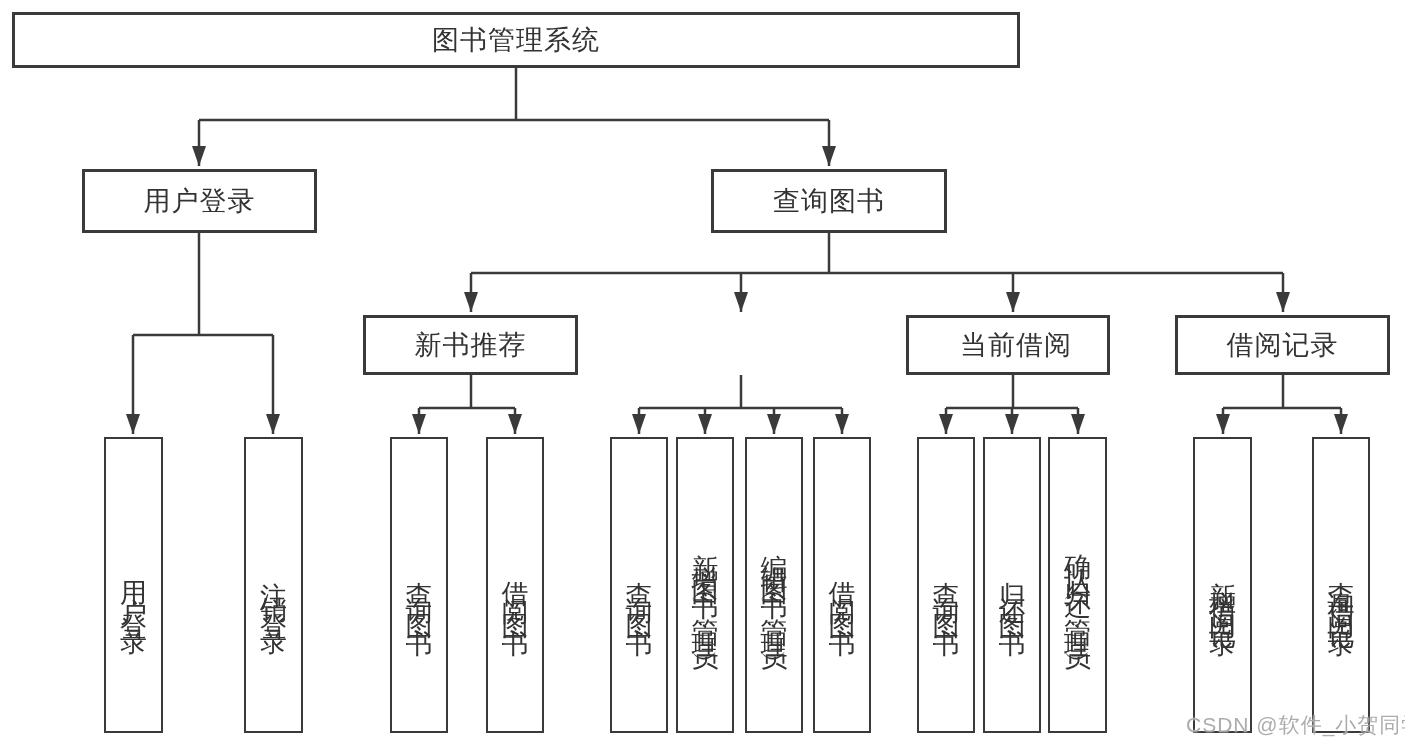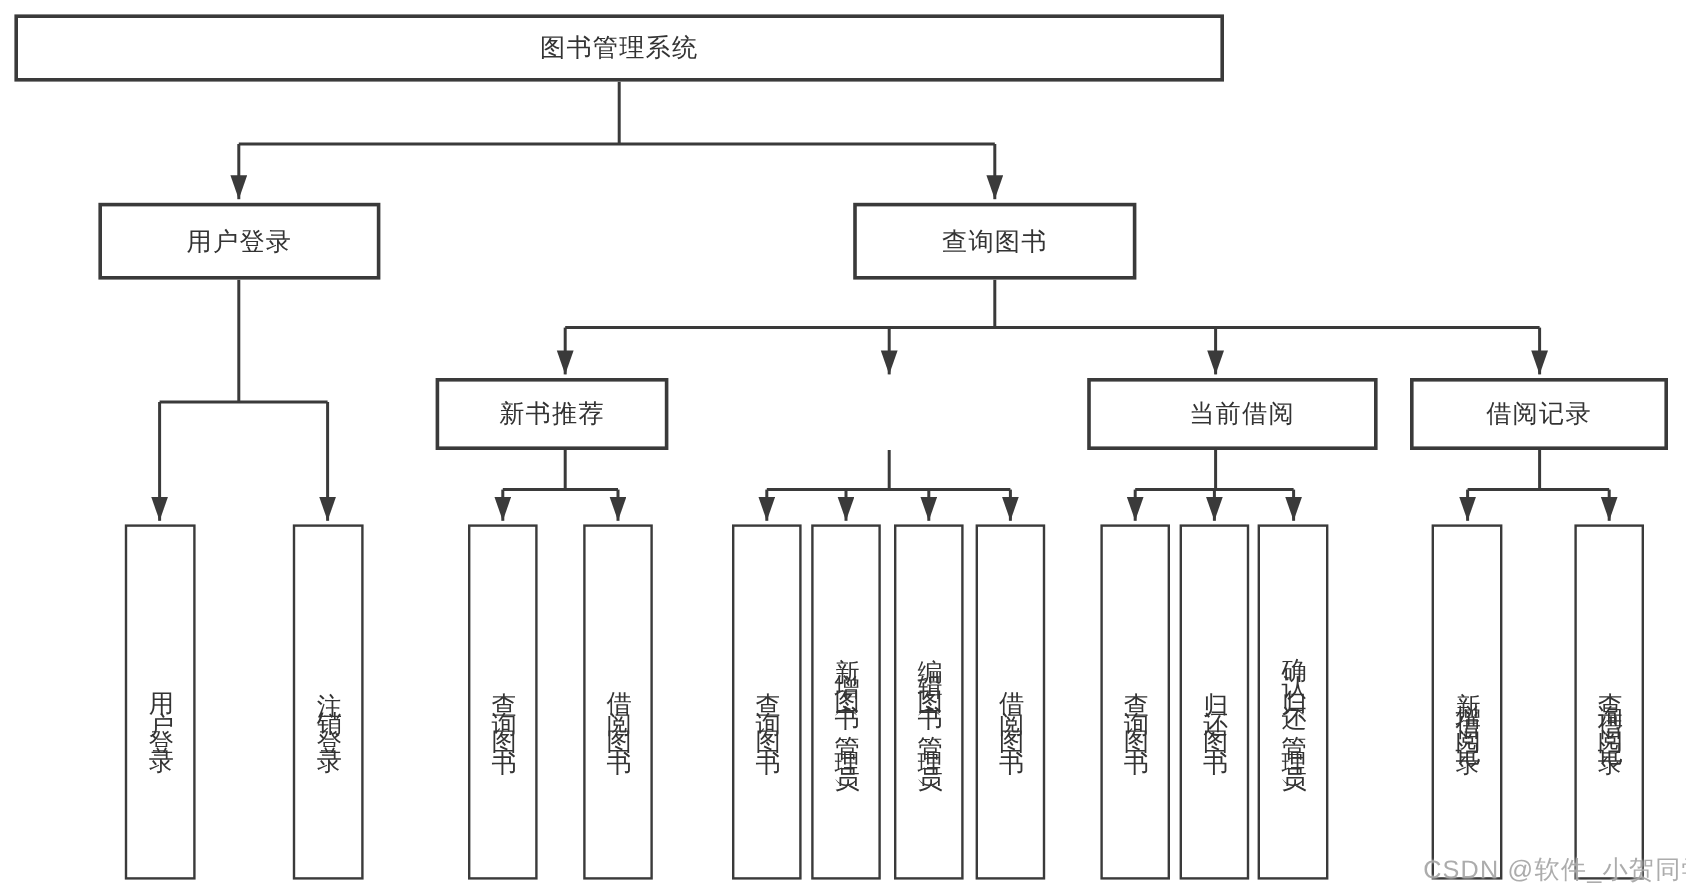--- a/index.html
+++ b/index.html
@@ -19,21 +19,21 @@
     pointer-events: none;
   }
   .box {
     position: absolute;
     box-sizing: border-box;
     background: #ffffff;
     border: 3px solid #3a3a3a;
     display: flex;
     align-items: center;
     justify-content: center;
-    font-size: 21px;
+    font-size: 27px;
     letter-spacing: 1px;
     color: #333333;
     white-space: nowrap;
   }
   .leaf {
     border-width: 2.5px;
     writing-mode: vertical-rl;
     text-orientation: mixed;
     letter-spacing: 16px;
     padding-top: 14px; 
@@ -104,22 +104,22 @@
       <path d="M1223 408 V434" marker-end="url(#arrow)"></path>
       <path d="M1341 408 V434" marker-end="url(#arrow)"></path>
     </g>
   </svg>
 
   <div class="box" style="left:12px; top:12px; width:1008px; height:56px;">图书管理系统</div>
 
   <div class="box" style="left:82px; top:169px; width:235px; height:64px;">用户登录</div>
   <div class="box" style="left:711px; top:169px; width:236px; height:64px;">查询图书</div>
 
-  <div class="box" style="left:363px; top:315px; width:194px; height:60px;">新书推荐</div>
-  <div class="box" style="left:906px; top:315px; width:242px; height:60px;padding-left:16px;">当前借阅</div>
+  <div class="box" style="left:363px; top:315px; width:215px; height:60px;">新书推荐</div>
+  <div class="box" style="left:906px; top:315px; width:204px; height:60px;padding-left:16px;">当前借阅</div>
   <div class="box" style="left:1175px; top:315px; width:215px; height:60px;">借阅记录</div>
 
   <div class="box leaf" style="left:104px; top:437px; width:59px; height:296px;">用户登录</div>
   <div class="box leaf" style="left:244px; top:437px; width:59px; height:296px;">注销登录</div>
 
   <div class="box leaf" style="left:390px; top:437px; width:58px; height:296px;">查询图书</div>
   <div class="box leaf" style="left:486px; top:437px; width:58px; height:296px;">借阅图书</div>
 
   <div class="box leaf" style="left:610px; top:437px; width:58px; height:296px;">查询图书</div>
   <div class="box leaf len8" style="left:676px; top:437px; width:58px; height:296px;">新增图书（管理员）</div>

